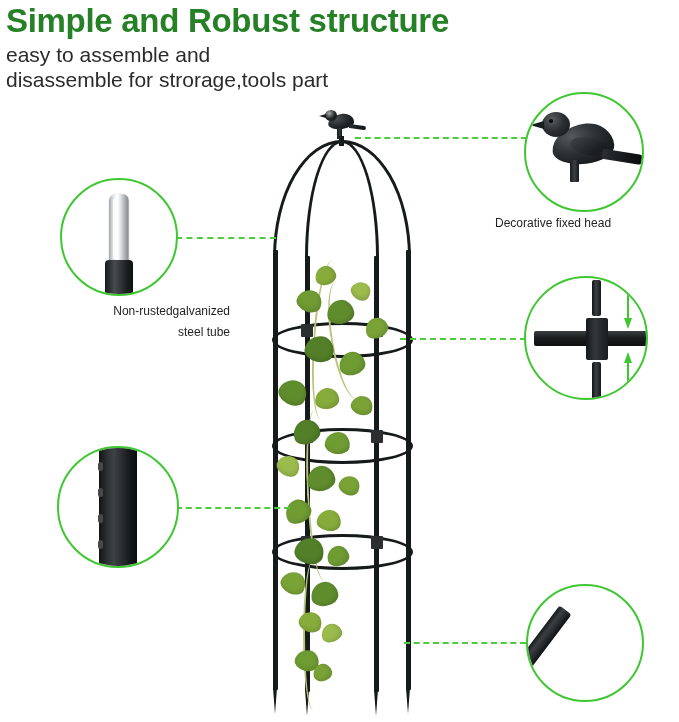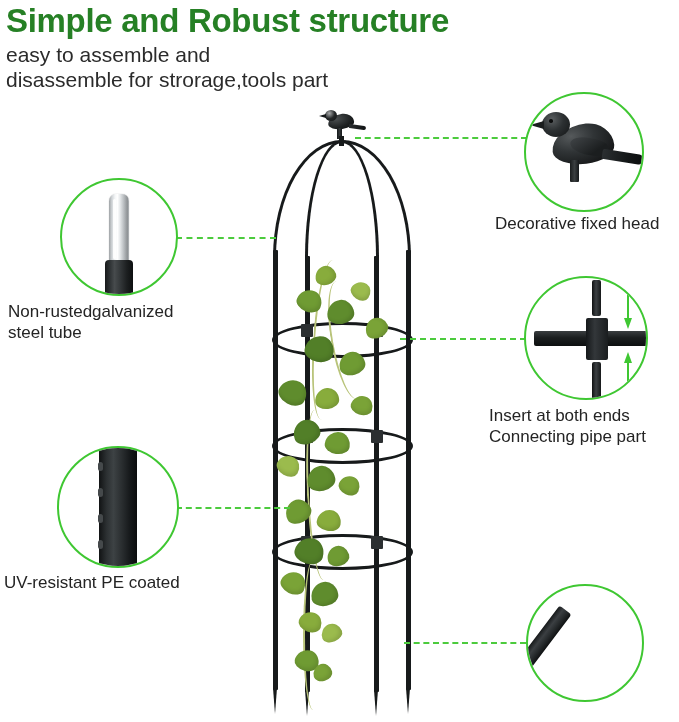--- a/index.html
+++ b/index.html
@@ -33,25 +33,25 @@
   .circle{
     position:absolute;
     border-radius:50%;
     border:2.5px solid #3fc732;
     box-sizing:border-box;
     background:#ffffff;
     overflow:hidden;
   }
   .caption{
     position:absolute;
-    font-size:17px;line-height:21px;
+    font-size:12px;line-height:21px;
     color:#242424;
     white-space:pre-line;
   }
-  .caption.center{text-align:left;}
+  .caption.center{text-align:right;}
   .caption.left{text-align:left;}
 
   
   .dash{
     position:absolute;height:0;
     border-top:2.5px dashed #4ccb3d;
   }
 
   
   
@@ -308,21 +308,20 @@
   <div class="circle" style="left:57px;top:446px;width:122px;height:122px;">
     <div style="position:absolute;inset:0;">
       <div class="pe-bar">
         <span class="nub" style="top:16px;"></span>
         <span class="nub" style="top:42px;"></span>
         <span class="nub" style="top:68px;"></span>
         <span class="nub" style="top:94px;"></span>
       </div>
     </div>
   </div>
-  <div class="caption center" style="left:4px;top:572px;width:230px;">UV-resistant PE coated</div>
 
   <div class="circle" style="left:524px;top:92px;width:120px;height:120px;">
     <div style="position:absolute;inset:0;">
       <div class="bird-body"></div>
       <div class="bird-wing"></div>
       <div class="bird-head"></div>
       <div class="bird-eye"></div>
       <div class="bird-beak"></div>
       <div class="bird-tail"></div>
       <div class="bird-peg"></div>
@@ -345,22 +344,20 @@
       </div>
 
       <div style="position:absolute;left:96px;top:74px;width:12px;height:38px;">
         <div style="position:absolute;left:2px;top:0;width:0;height:0;
                     border-left:4px solid transparent;border-right:4px solid transparent;
                     border-bottom:11px solid #3fc732;"></div>
         <div class="arrow-shaft" style="left:4.7px;top:10px;height:28px;"></div>
       </div>
     </div>
   </div>
-  <div class="caption left" style="left:489px;top:405px;width:190px;">Insert at both ends
-Connecting pipe part</div>
 
   <div class="circle" style="left:526px;top:584px;width:118px;height:118px;">
     <div style="position:absolute;inset:0;">
       <div class="stake">
         
         
       </div>
     </div>
   </div>
 

